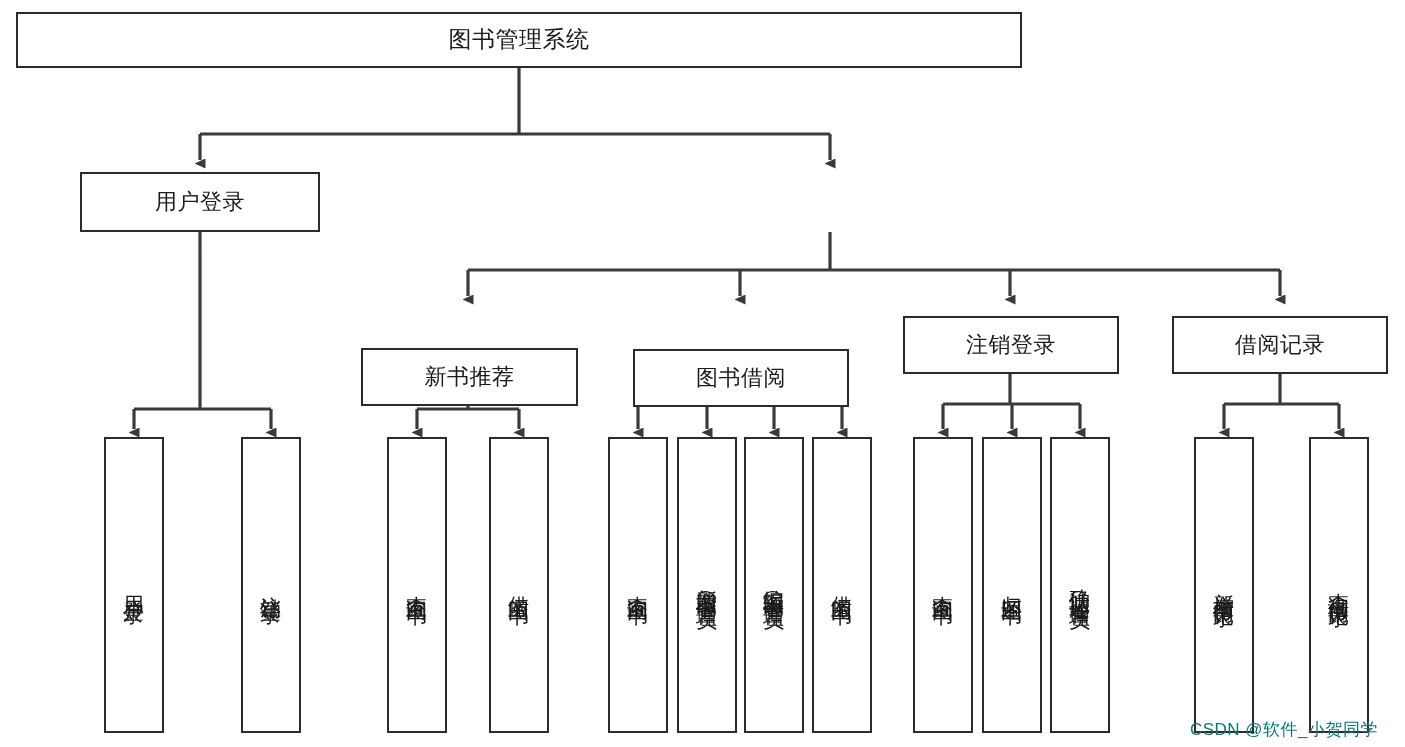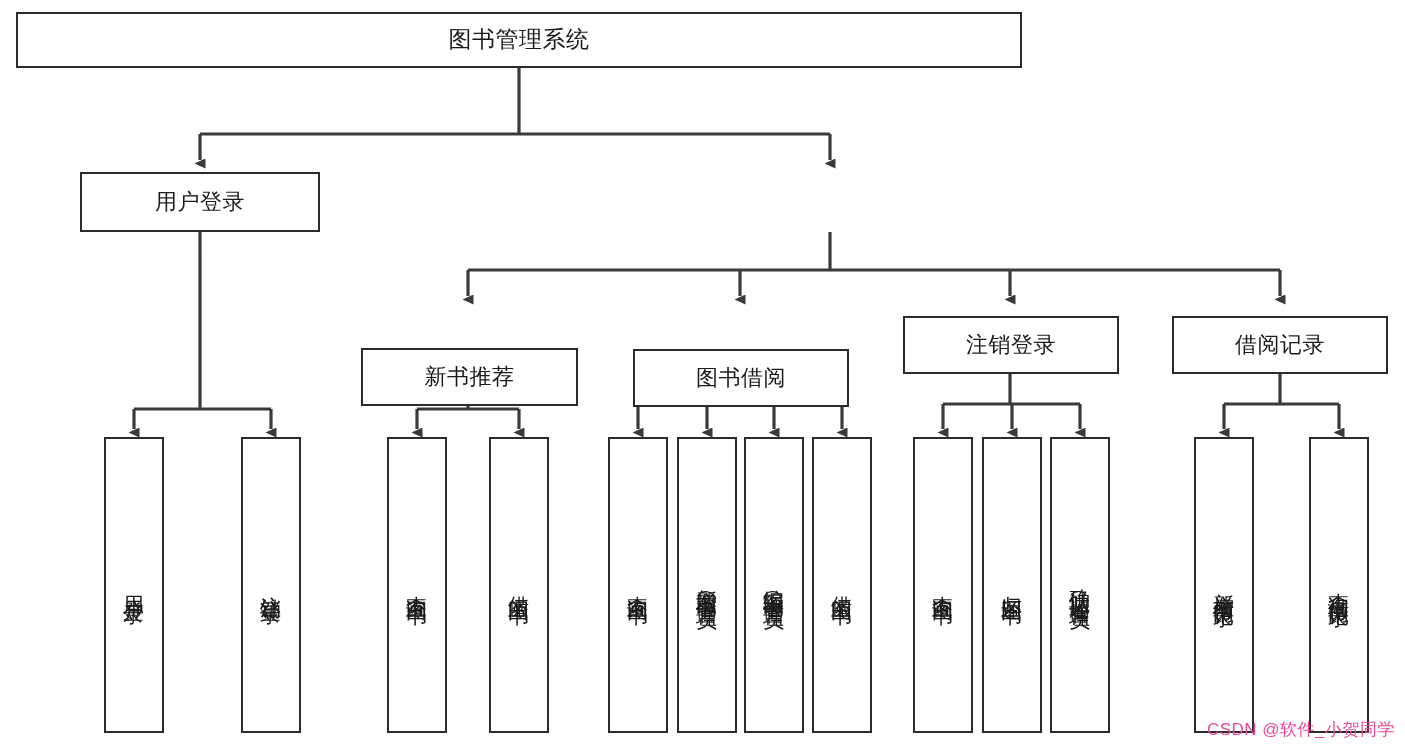--- a/index.html
+++ b/index.html
@@ -59,24 +59,24 @@
     writing-mode: vertical-rl;
     text-orientation: upright;
     font-size: 21px;
     line-height: 1.1;
     letter-spacing: 3px;
     white-space: normal;
     max-height: 100%;
   }
   #watermark {
     position: absolute;
-    right: 10px;
+    right: 27px;
     bottom: 6px;
     font-size: 17px;
-    color: #ec4899;
+    color: #0f766e;
     letter-spacing: 0.5px;
     z-index: 6;
     white-space: nowrap;
     pointer-events: none;
   }
 </style>
 </head>
 <body>
 
 <div id="diagram-root">

